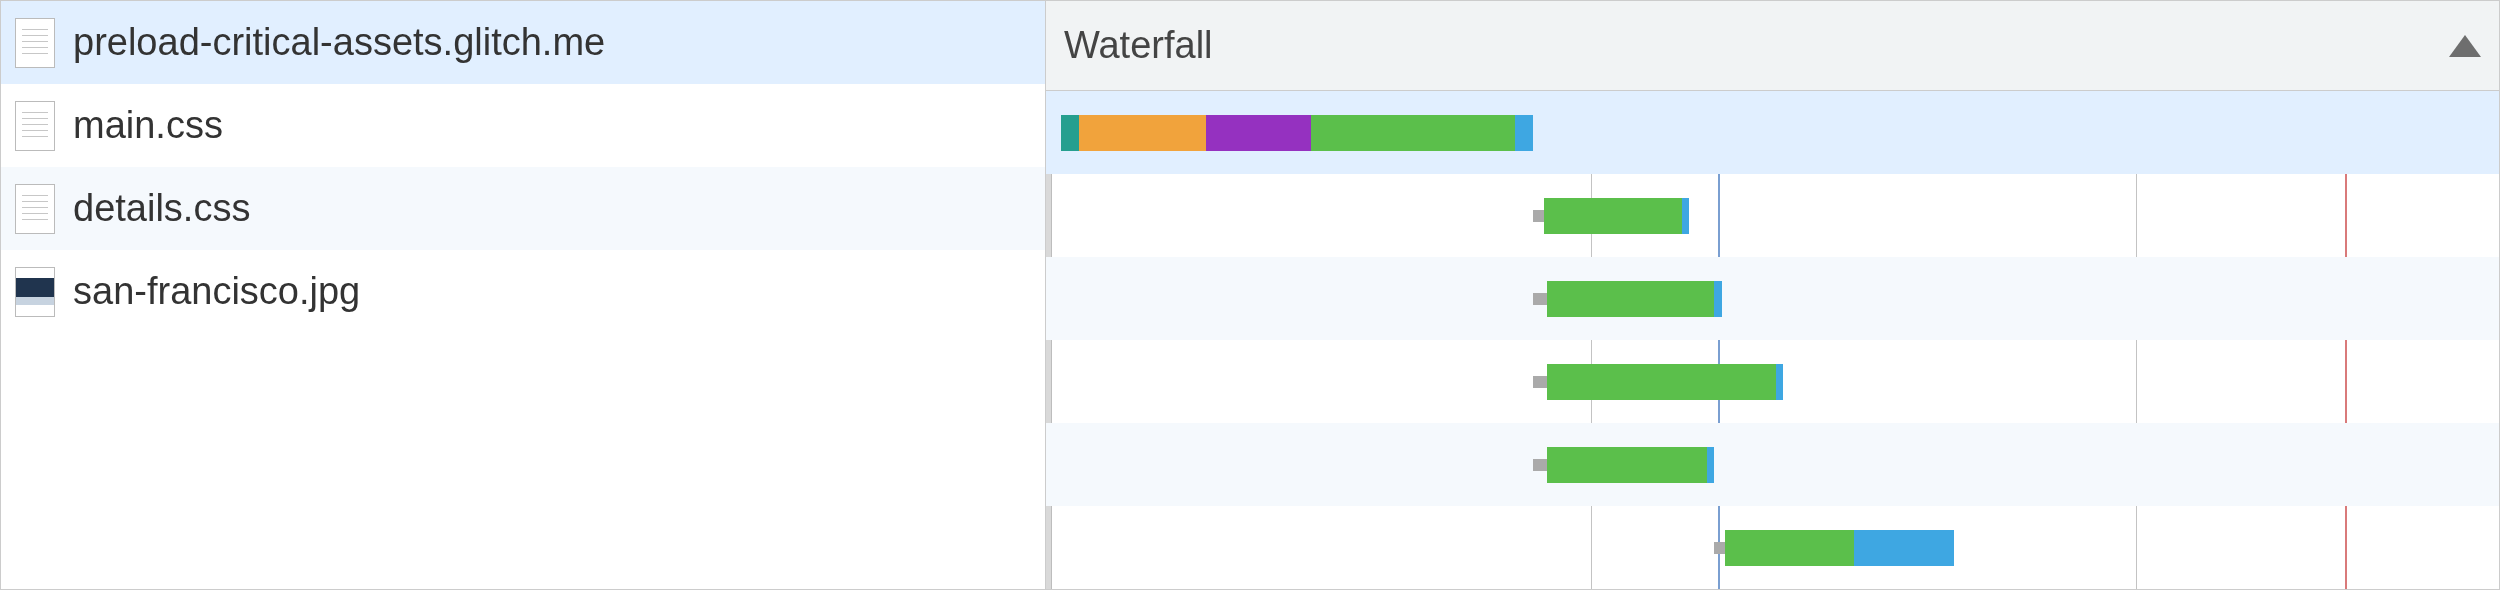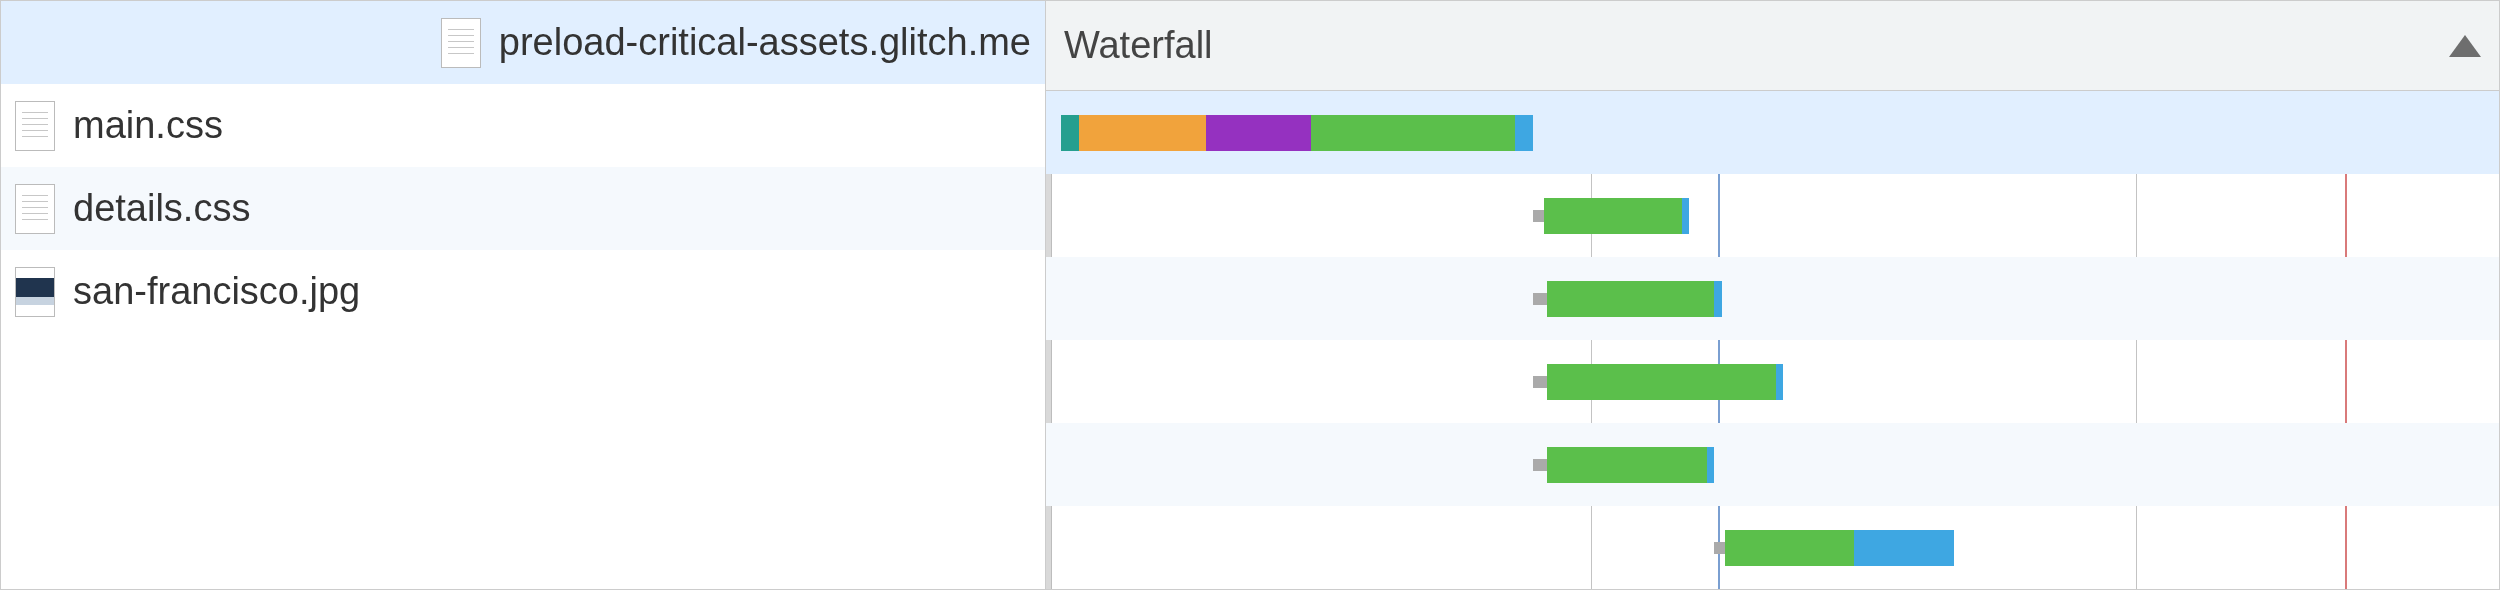--- a/index.html
+++ b/index.html
@@ -6,21 +6,21 @@
   html, body { width: 2500px; height: 590px; font-family: -apple-system, BlinkMacSystemFont, "Segoe UI", Helvetica, Arial, sans-serif; font-size: 38px; color: #333; background: #fff; }
   .panel { display: flex; width: 100%; height: 100%; border: 1px solid #ccc; }
   .col-name { width: 1045px; border-right: 1px solid #ccc; display: flex; flex-direction: column; }
   .col-waterfall { flex: 1; display: flex; flex-direction: column; position: relative; }
   .header { height: 90px; background: #f1f3f4; border-bottom: 1px solid #ccc; display: flex; align-items: center; padding: 0 18px; position: relative; }
   .header-text { color: #444; }
   .sort-arrow { position: absolute; right: 18px; top: 50%; transform: translateY(-50%); width: 0; height: 0; border-left: 16px solid transparent; border-right: 16px solid transparent; border-bottom: 22px solid #6e6e6e; }
   .rows { flex: 1; display: flex; flex-direction: column; }
   .row { height: 83px; display: flex; align-items: center; padding: 0 14px; }
   .row-alt { background: #f5f9fd; text-align: right; }
-  .row-selected { background: #e1efff; justify-content: flex-end; }
+  .row-selected { background: #e1efff; }
   .file-icon { width: 40px; height: 50px; margin-right: 18px; position: relative; flex-shrink: 0; }
   .file-icon-doc { border: 1px solid #bbb; background: #fff; }
   .file-icon-doc::before { content: ""; position: absolute; left: 6px; right: 6px; top: 10px; height: 6px; background: repeating-linear-gradient(to bottom, #c7c7c7 0, #c7c7c7 1px, transparent 1px, transparent 6px); bottom: 10px; height: auto; }
   .file-icon-img { border: 1px solid #bbb; background: linear-gradient(to bottom, #fff 0%, #fff 20%, #20344e 20%, #20344e 60%, #c7d3e0 60%, #c7d3e0 78%, #fff 78%, #fff 100%); }
   .file-icon-empty { border: 1px solid #bbb; background: #fff; }
   .file-name { white-space: nowrap; overflow: hidden; text-overflow: ellipsis; }
   .wf-rows { flex: 1; position: relative; }
   .wf-row { height: 83px; position: relative; }
   .wf-row-alt { background: #f5f9fd; }
   .wf-row-selected { background: #e1efff; }

